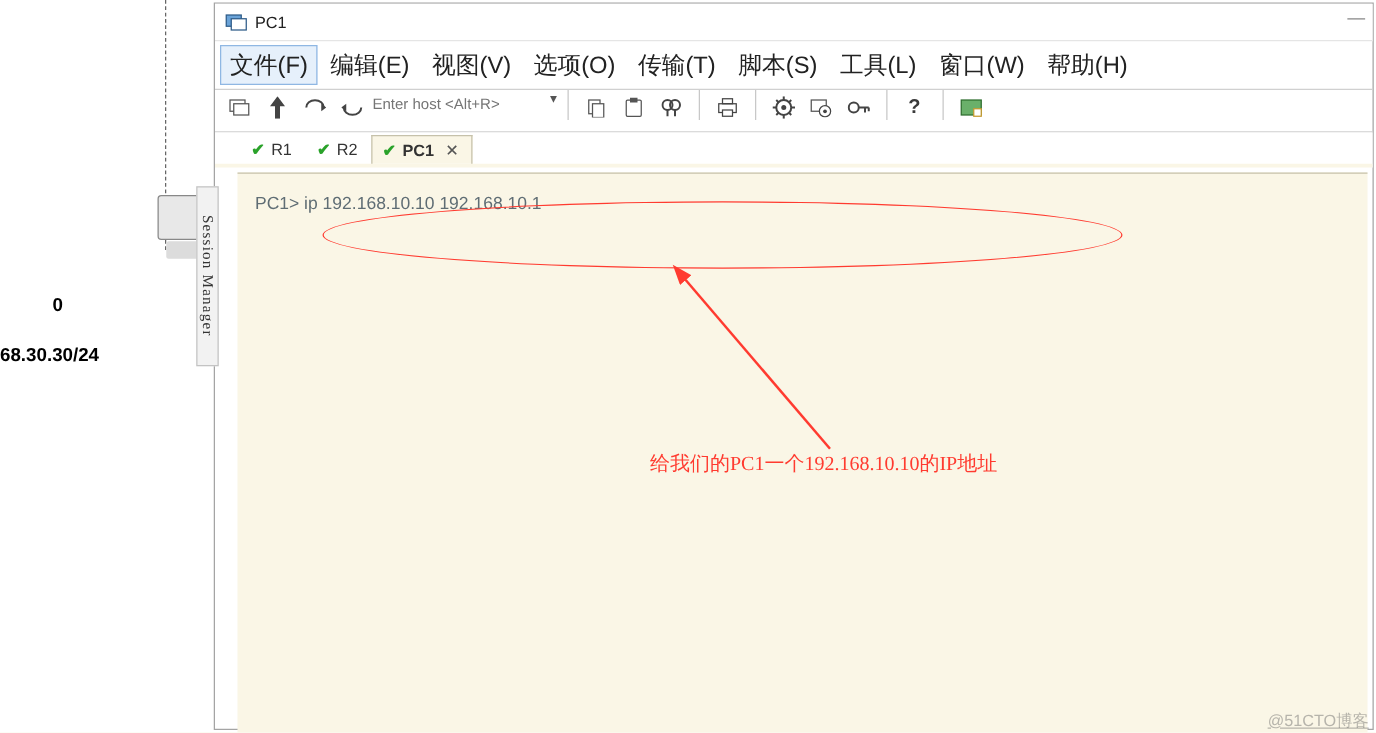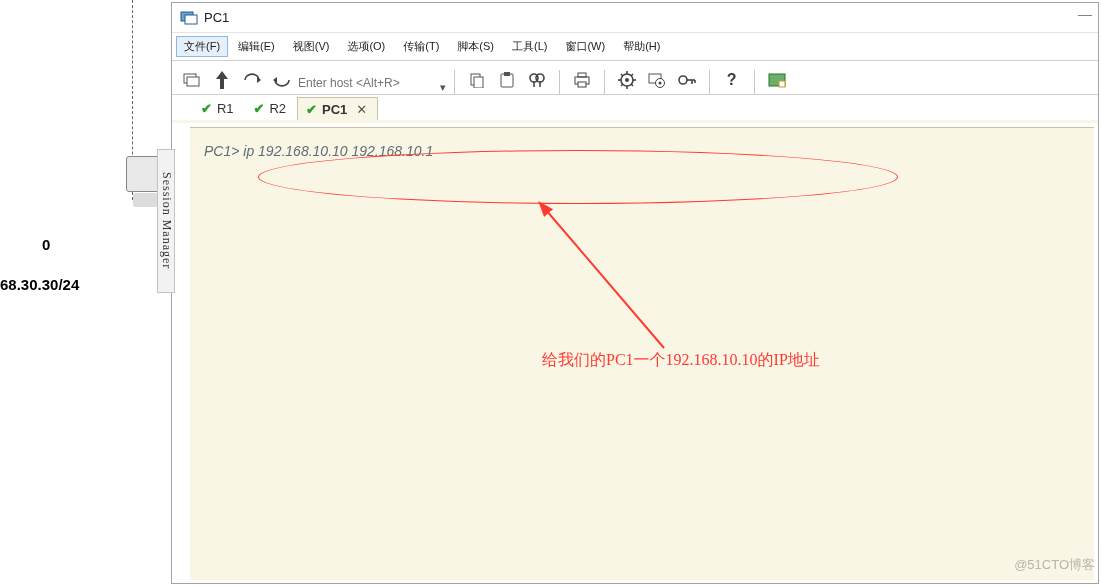--- a/index.html
+++ b/index.html
@@ -68,29 +68,29 @@
   align-items: center; justify-content: center;
 }
 .titlebar .title { font-size: 13px; color: #222; }
 .titlebar .winbtns { position: absolute; right: 6px; top: 4px; font: 14px Consolas; color: #555; }
 
 .menubar {
   display: flex;
   gap: 2px;
   padding: 3px 4px;
   border-bottom: 1px solid #d0d0d0;
-  font-size: 11px;
+  font-size: 19px;
   color: #222;
 }
 .menubar .item { padding: 3px 8px; white-space: nowrap; cursor: default; }
 .menubar .item.hl { border: 1px solid #8fb7e3; background: #e6f0fb; padding: 2px 7px; }
 
 .toolbar {
   display: flex;
-  align-items: flex-end;
+  align-items: flex-start;
   height: 34px;
   padding: 0 6px;
   border-bottom: 1px solid #d0d0d0;
   gap: 2px;
 }
 .tbtn {
   width: 28px; height: 28px;
   display: flex; align-items: center; justify-content: center;
   color: #3a3a3a;
   cursor: default;
@@ -159,49 +159,49 @@
 .terminal {
   flex: 1;
   margin: 4px 4px 4px 18px;
   background: #faf6e6;
   border-top: 1px solid #c6c1aa;
   position: relative;
   padding: 14px 14px;
   font: 14px/1.35 Consolas, monospace;
   color: #5f6d74;
 }
-.terminal .line { white-space: pre; font-style: italic; }
+.terminal .line { white-space: pre; }
 
 .ellipse {
   position: absolute;
   left: 68px; top: 22px;
   width: 640px; height: 54px;
   border: 1.8px solid #ff3b30;
   border-radius: 50%;
 }
 .arrow-wrap { position: absolute; left: 344px; top: 70px; }
 .arrow-wrap svg { overflow: visible; }
 .annotation {
   position: absolute;
   left: 330px; top: 222px;
   color: #ff3b30;
   font: 16px "Microsoft YaHei";
-  margin-left: 22px;
 }
 .caret {
   display: inline-block;
   width: 8px; height: 14px;
   background: #5f6d74;
   vertical-align: text-bottom;
 }
 .watermark {
   position: absolute;
-  right: 6px; bottom: 12px;
+  right: 6px; bottom: 0;
   color: rgba(100,100,100,0.45);
   font: 13px Arial;
+  text-decoration: underline;
 }
 </style>
 </head>
 <body>
 
 <div class="bg-left">
   <div class="dotline"></div>
   <span class="node0">0</span>
   <span class="subnet">68.30.30/24</span>
   <div class="computer-icon">

